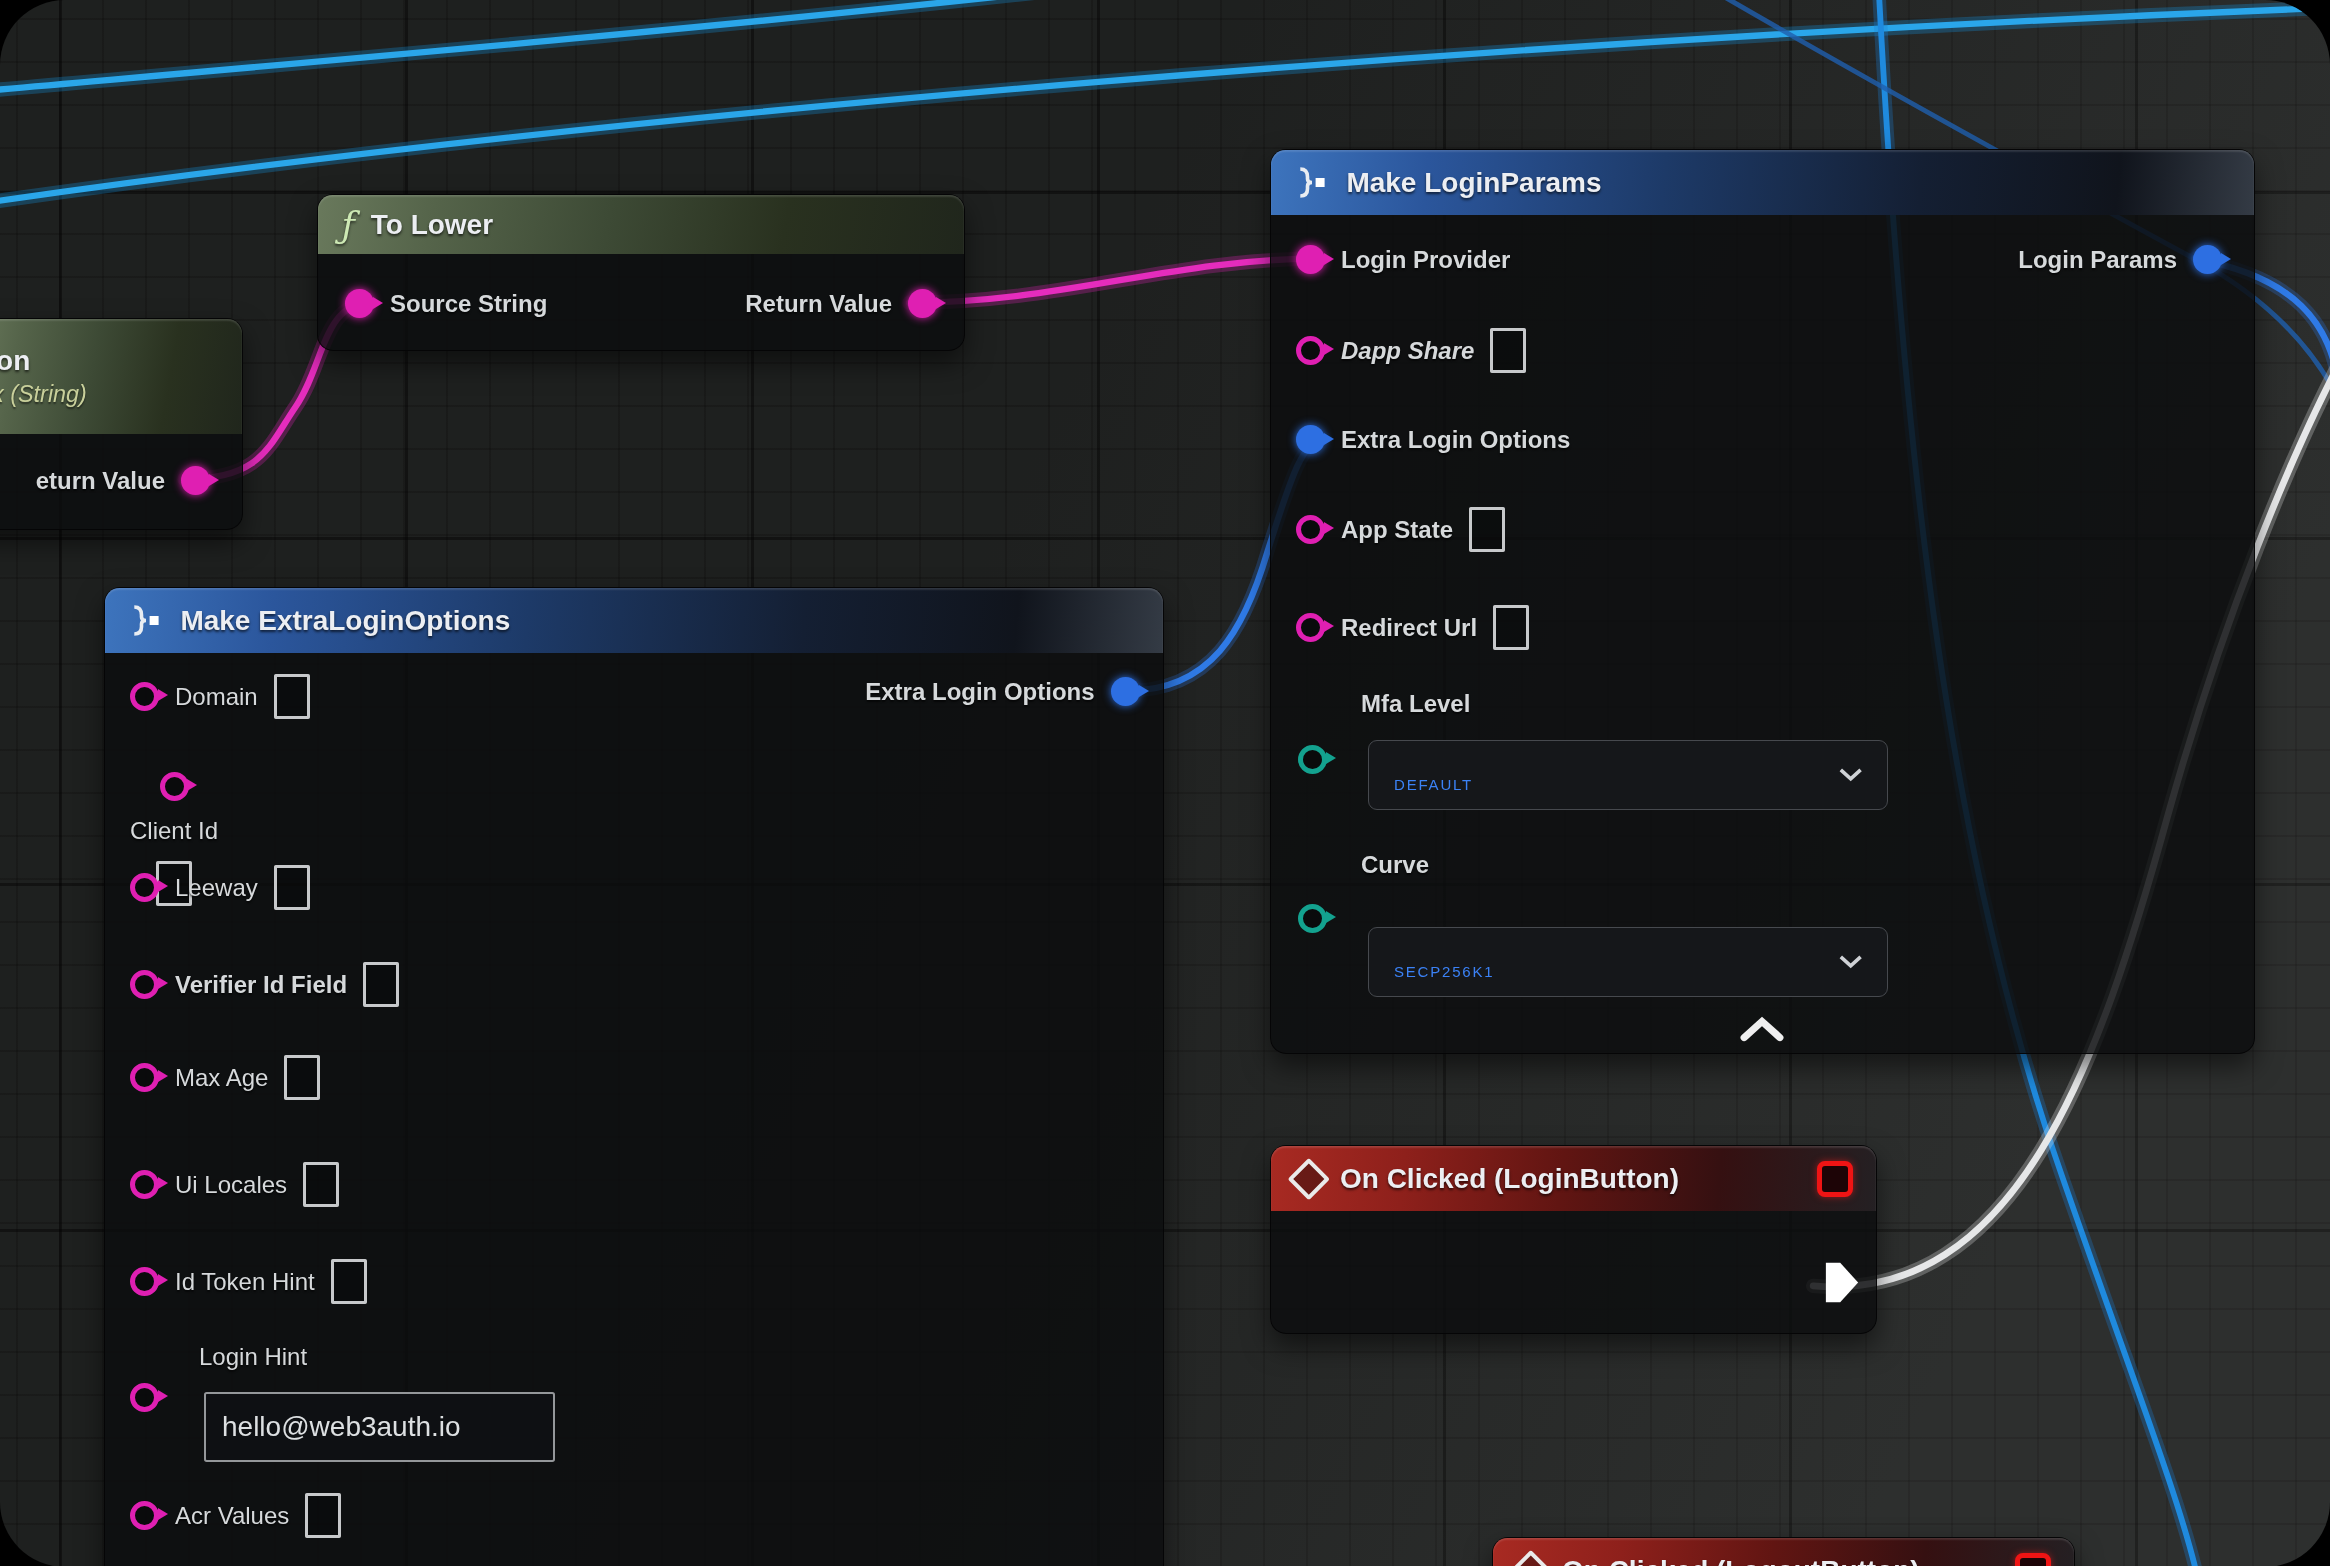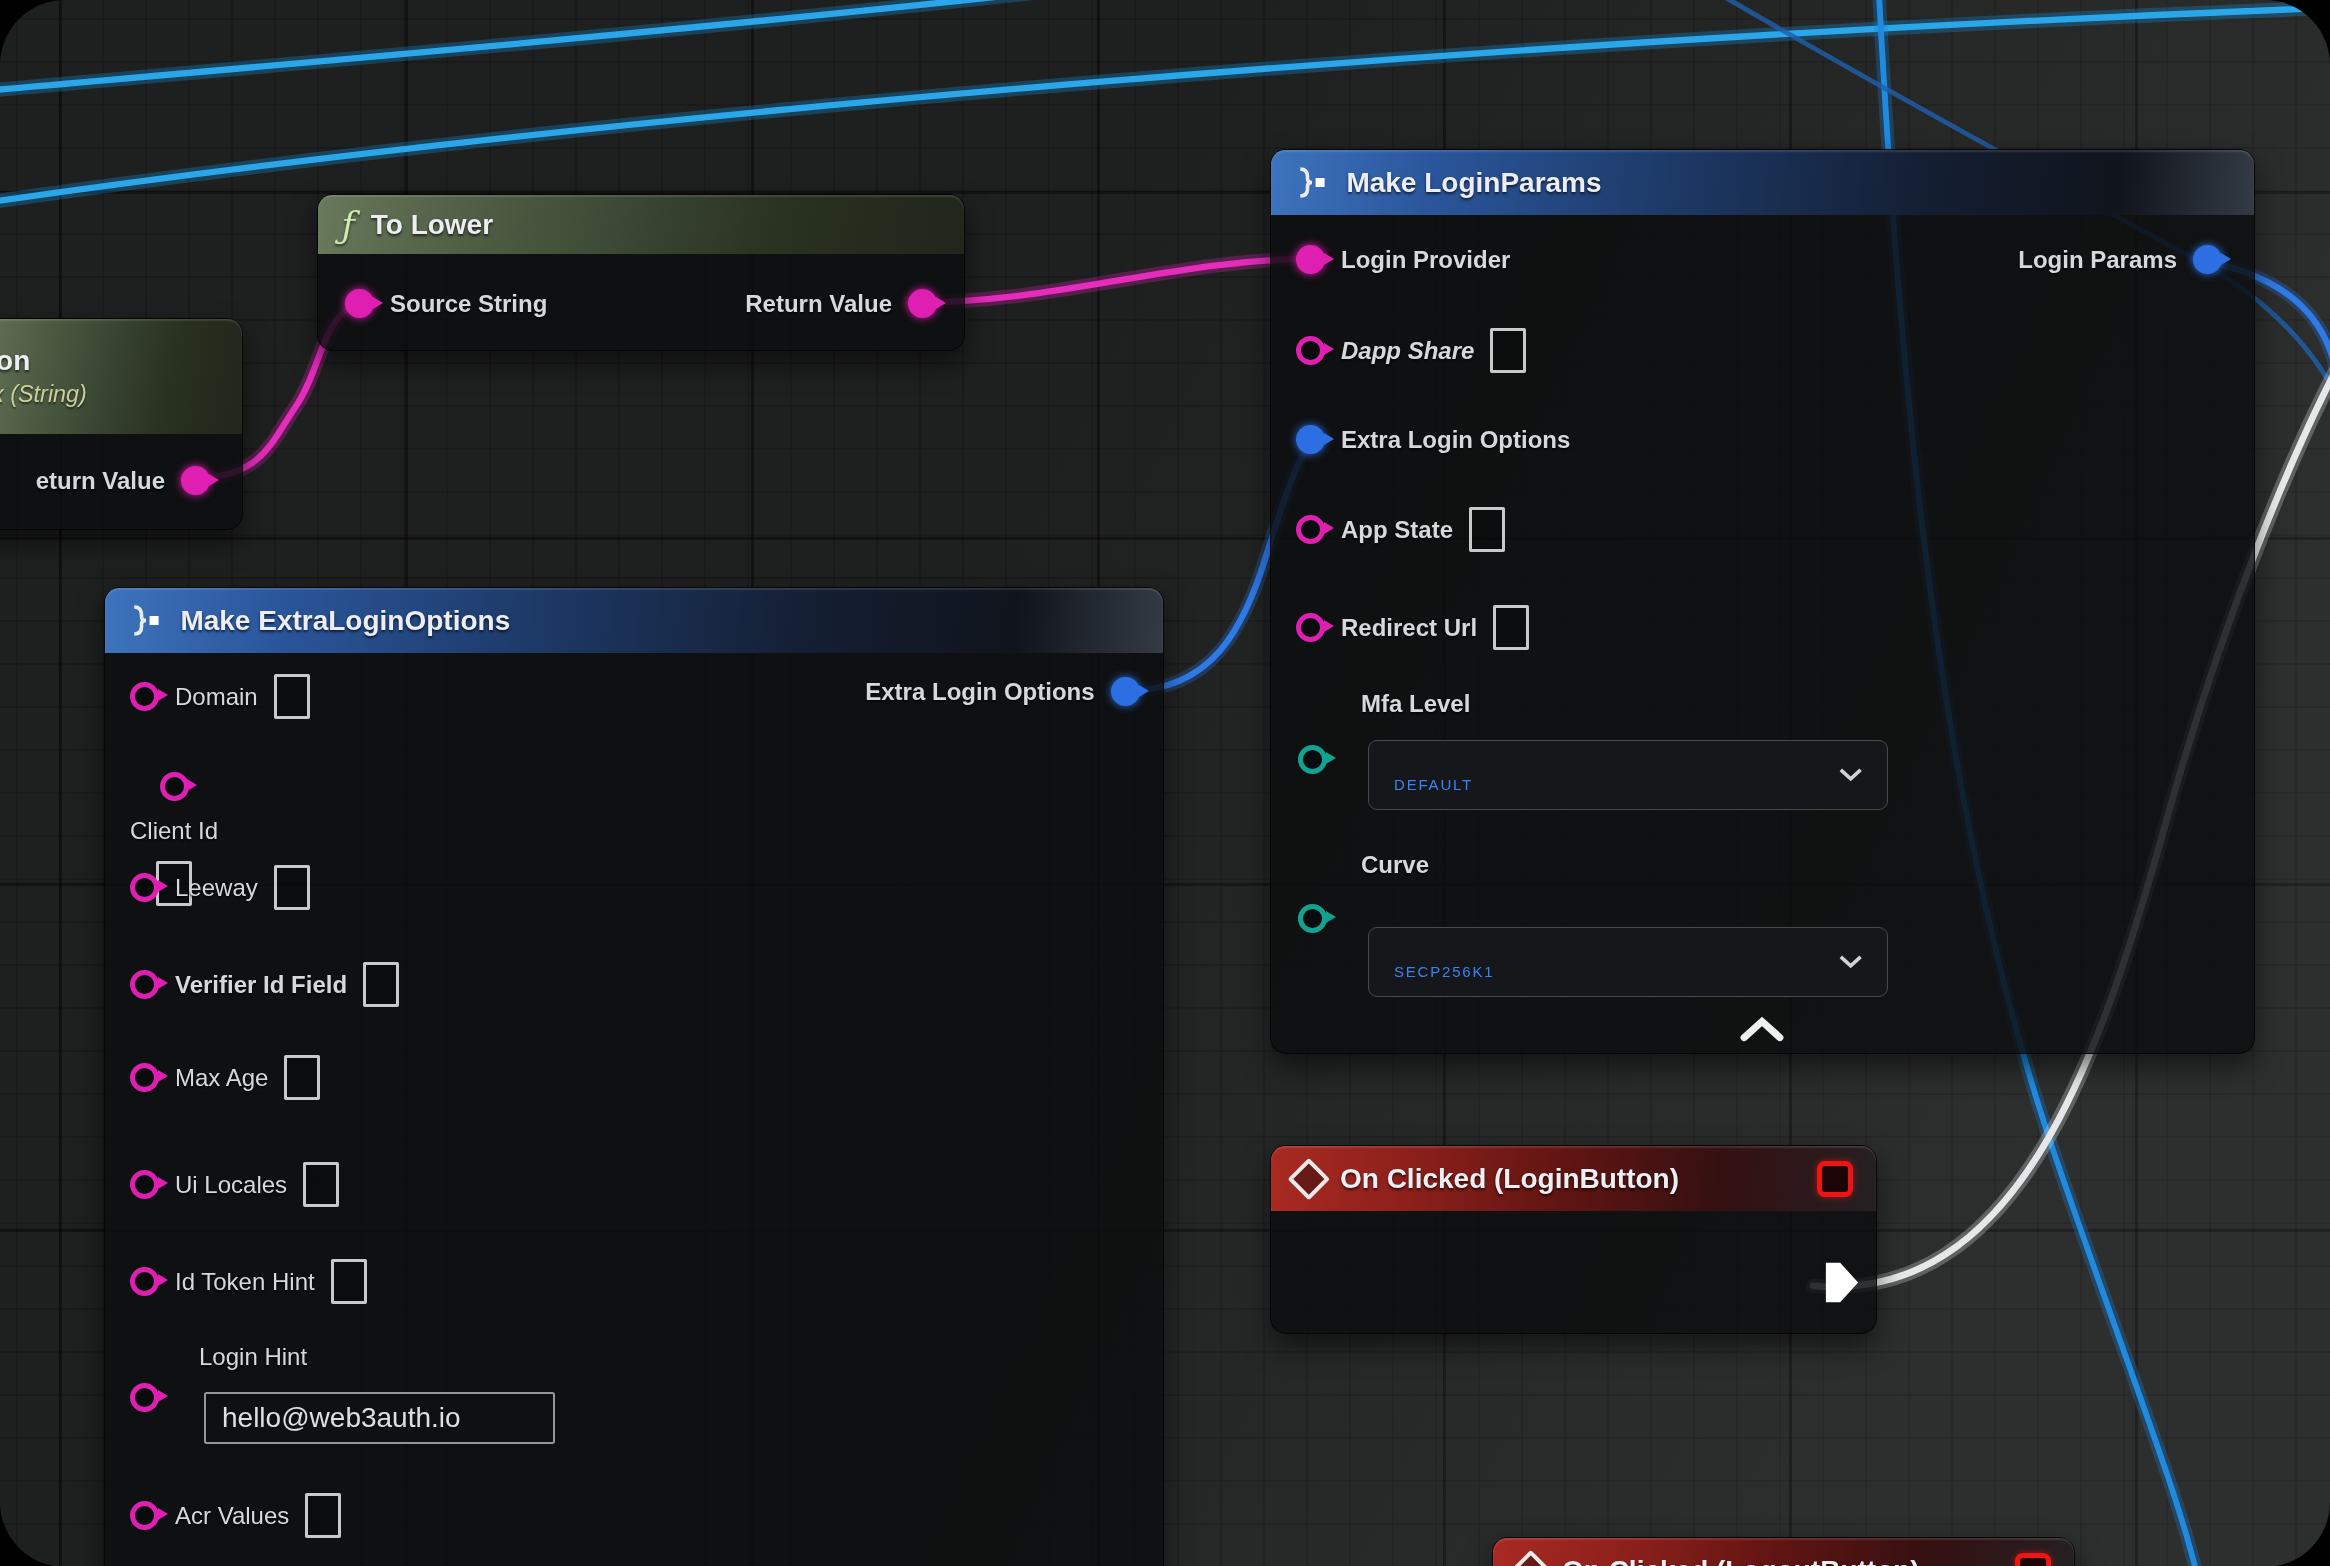--- a/index.html
+++ b/index.html
@@ -39,21 +39,21 @@
      border-top:6.8px solid transparent;border-bottom:6.8px solid transparent;border-left:10.8px solid currentColor;}
   .pin.hollow::after{left:22.5px;top:2.3px;}
   .pin.filled{background:currentColor;box-shadow:0 0 9px currentColor;}
   .pin.hollow{border:5.9px solid currentColor;background:rgba(8,8,10,0.55);}
   .c-mag{color:#df1fb2;} .c-blue{color:#2d6fe2;} .c-teal{color:#13a28f;}
   .chk{width:36px;height:45px;border:3.6px solid #c7c9cb;background:rgba(0,0,0,0.22);border-radius:1.8px;box-sizing:border-box;flex:none;}
   .dd{position:absolute;height:70px;background:#15171a;border:1.8px solid #46494e;border-radius:9px;
       display:flex;align-items:center;justify-content:space-between;padding:0 25px;box-sizing:border-box;}
   .dd span{font-size:15px;letter-spacing:1.8px;color:#3b82f6;margin-top:18px;}
   .fieldlabel{position:absolute;font-size:24px;color:#d6d9db;text-shadow:0 1.8px 1.8px rgba(0,0,0,0.6);}
-  .txt{position:absolute;height:52px;background:#0e1013;border:2.7px solid #94979a;border-radius:2.7px;
+  .txt{position:absolute;height:70px;background:#0e1013;border:2.7px solid #94979a;border-radius:2.7px;
        display:flex;align-items:center;padding:0 16px;box-sizing:border-box;}
   .txt span{font-size:28px;color:#dde0e2;}
   
   .f-icon{font-family:"DejaVu Serif",serif;font-style:italic;font-size:36px;color:#cde9b4;line-height:1;flex:none;text-shadow:0 1.8px 2.7px rgba(0,0,0,.6);}
   .diamond{width:21.6px;height:21.6px;border:4.5px solid #eaeaea;transform:rotate(45deg);border-radius:2.7px;flex:none;background:rgba(20,8,8,.4);}
   .stopsq{margin-left:auto;width:36px;height:36px;border:5.4px solid #ef1414;border-radius:8px;background:#1d0406;box-sizing:border-box;flex:none;box-shadow:0 0 7.2px rgba(255,30,30,.5);}
   .exec{position:absolute;}
   .chev{position:absolute;}
 </style>
 </head>

